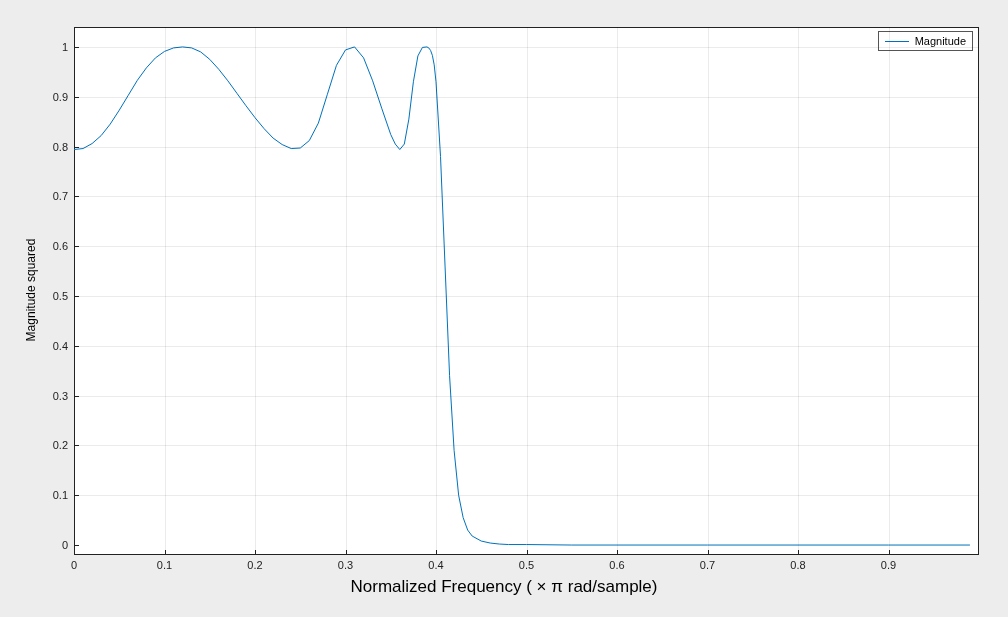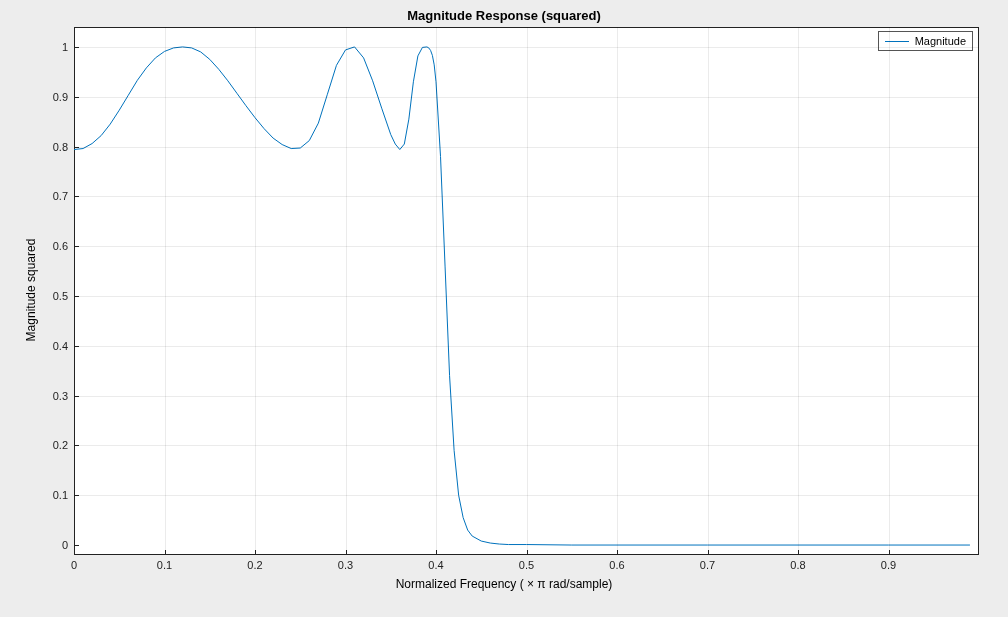--- a/index.html
+++ b/index.html
@@ -35,21 +35,21 @@
   .ylabel {
     position: absolute;
     font-size: 12px;
     color: #000;
     transform: rotate(-90deg);
     transform-origin: left top;
     text-align: center;
   }
   .xlabel {
     position: absolute;
-    font-size: 12px;
+    font-size: 17px;
     color: #000;
     text-align: center;
   }
   .tick-label {
     position: absolute;
     font-size: 11px;
     color: #222;
   }
   .tick-label.x { transform: translateX(-50%); }
   .tick-label.y { transform: translateY(-50%); text-align: right; }
@@ -92,21 +92,20 @@
     fill: none;
     stroke: #0072bd;
     stroke-width: 1;
   }
 </style>
 </head>
 <body>
 
 <div class="figure">
 
-  <div class="title" style="left:0; width:1008px; top:8px;">Magnitude Response (squared)</div>
 
   <div class="plot-area" id="plot-area" style="left: 74px; top: 27px; width: 905px; height: 528px;"></div>
 
   <div class="ylabel" style="left:24px; top:350px; width:120px;">Magnitude squared</div>
 
   <div class="xlabel" style="left:0; width:1008px; top:577px;">Normalized  Frequency  ( × π  rad/sample)</div>
 
   <svg class="curve" id="curve-svg" width="1008" height="617">
       <path d="M74.00 149.54 L83.05 148.54 L92.10 143.56 L101.15 135.59 L110.20 124.13 L119.25 110.18 L128.30 95.24 L137.35 80.30 L146.40 67.85 L155.45 57.88 L164.50 51.41 L173.55 47.92 L182.60 46.92 L191.65 47.92 L200.70 51.91 L209.75 59.38 L218.80 69.34 L227.85 80.80 L236.90 93.25 L245.95 105.70 L255.00 117.66 L264.05 128.62 L273.10 138.08 L282.15 144.55 L291.20 148.54 L300.25 148.04 L309.30 140.57 L318.35 123.14 L327.40 94.25 L336.45 65.35 L345.50 49.91 L354.55 46.92 L363.60 57.88 L372.65 80.80 L381.70 108.19 L390.75 134.59 L395.27 144.06 L399.80 149.54 L404.32 144.06 L408.85 119.15 L413.38 81.79 L417.90 55.89 L422.43 47.42 L426.95 46.92 L428.76 47.92 L430.57 50.41 L432.38 55.39 L434.19 64.86 L436.00 81.79 L440.53 156.51 L445.05 266.09 L449.57 375.68 L454.10 450.40 L458.63 495.23 L463.15 517.64 L467.68 530.09 L472.20 536.07 L481.25 541.05 L490.30 543.05 L499.35 544.04 L508.40 544.54 L526.50 544.54 L571.75 545.04 L617.00 545.04 L707.50 545.04 L798.00 545.04 L888.50 545.04 L969.95 545.04 " class="curve-path" style="stroke: rgb(0, 114, 189);"></path>
     </svg>

